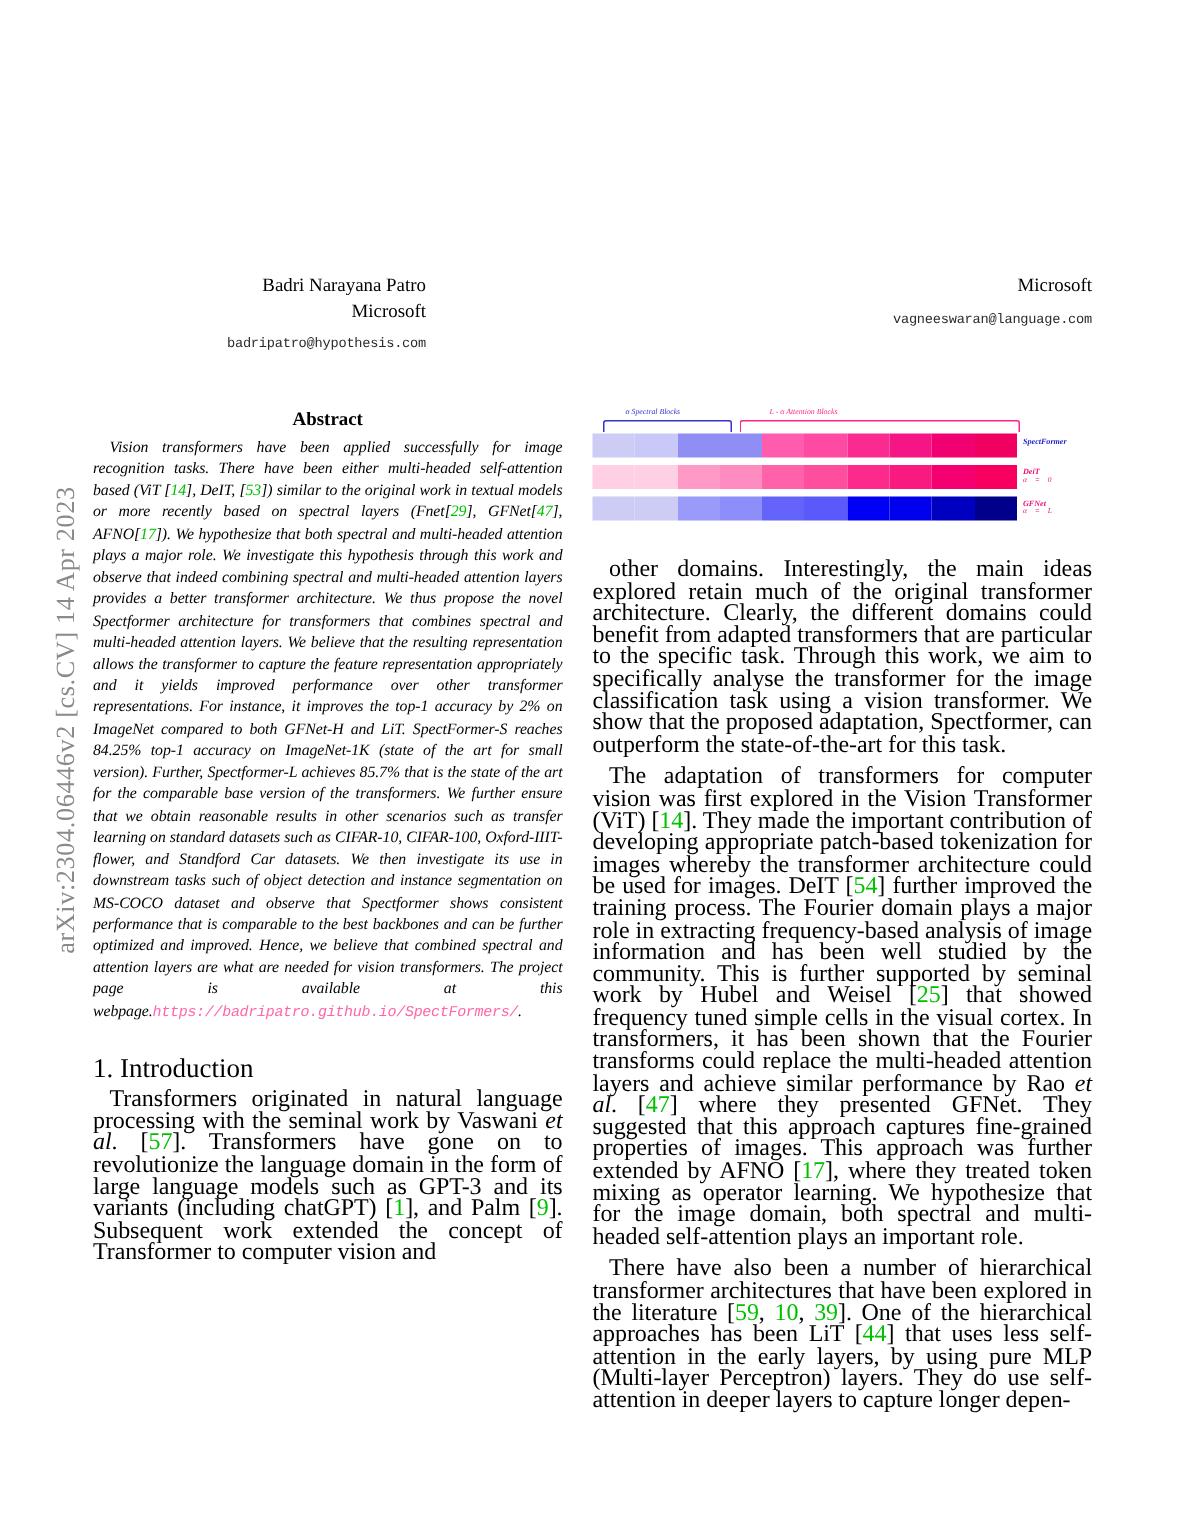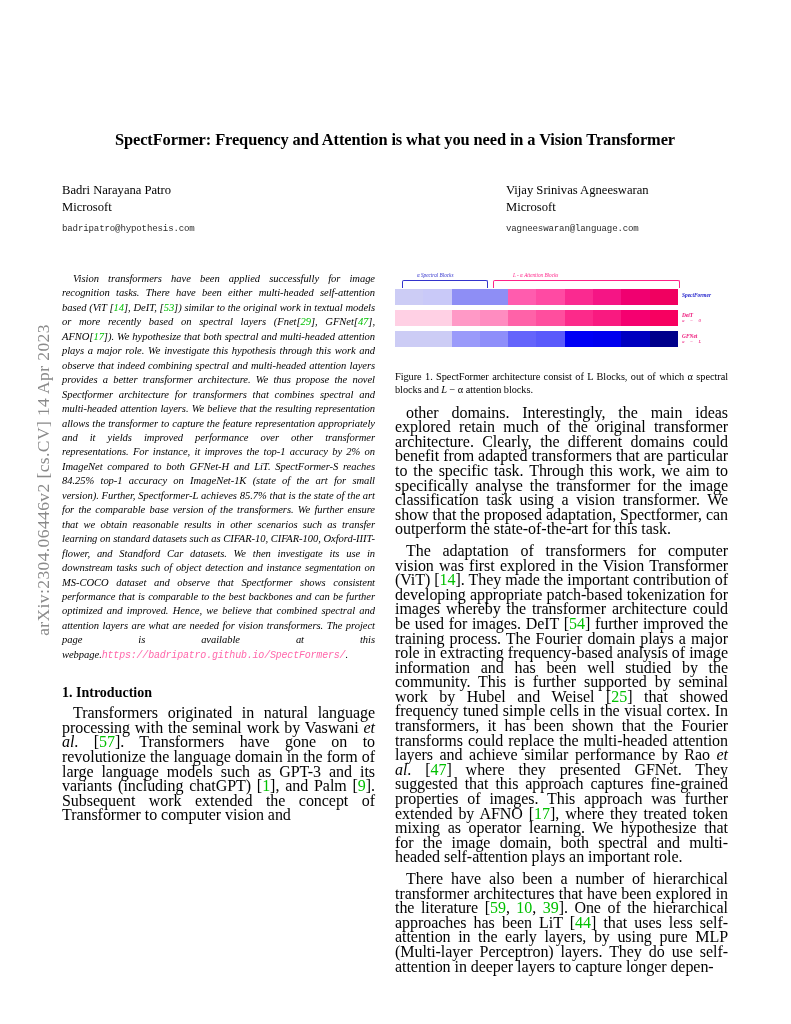--- a/index.html
+++ b/index.html
@@ -60,21 +60,21 @@
     position: absolute;
     left: 0px;
     top: 182px;
     width: 666px;
     display: flex;
     flex-direction: row;
     justify-content: space-between;
   }
   .author-block {
     width: 222px;
-    text-align: left;
+    text-align: right;
   }
   .author-name {
     font-size: 12.6px;
     line-height: 16.5px;
   }
   .author-affil {
     font-size: 12.6px;
     line-height: 16.5px;
     font-family: Liberation Serif, serif;
   }
@@ -94,22 +94,22 @@
     width: 313px;
   }
   #col-right {
     position: absolute;
     left: 333px;
     top: 272px;
     width: 333px;
   }
 
   h2.section-head {
-    font-size: 14px;
-    font-weight: bold;
+    font-size: 18px;
+    font-weight: normal;
     margin: 0 0 6px 0;
     line-height: 15px;
   }
   h2.abstract-head {
     text-align: center;
     font-size: 12.6px;
     font-weight: bold;
     margin: 0 0 5px 0;
   }
 
@@ -218,37 +218,36 @@
   }
   .it { font-style: italic; }
 </style>
 </head>
 <body>
 
 <div id="arxiv-stamp">arXiv:2304.06446v2  [cs.CV]  14 Apr 2023</div>
 
 <div id="page">
 
-  <div id="title">SpectFormer: Frequency and Attention is what you need in a Vision Transformer</div>
 
   <div id="authors">
     <div class="author-block">
       <div class="author-name">Badri Narayana Patro</div>
       <div class="author-affil">Microsoft</div>
       <div class="author-email">badripatro@hypothesis.com</div>
     </div>
     <div class="author-block">
-      <div class="author-name">Vijay Srinivas Agneeswaran</div>
       <div class="author-affil">Microsoft</div>
       <div class="author-email">vagneeswaran@language.com</div>
     </div>
   </div>
 
   <div id="col-left">
 
+    <h2 class="abstract-head">Abstract</h2>
 
     <p class="abstract-body"><span>Vision transformers have been applied successfully for image recognition tasks. There have been either multi-headed self-attention based (ViT [</span><span class="cite">14</span><span>], DeIT, [</span><span class="cite">53</span><span>]) similar to the original work in textual models or more recently based on spectral layers (Fnet[</span><span class="cite">29</span><span>], GFNet[</span><span class="cite">47</span><span>], AFNO[</span><span class="cite">17</span><span>]). We hypothesize that both spectral and multi-headed attention plays a major role. We investigate this hypothesis through this work and observe that indeed combining spectral and multi-headed attention layers provides a better transformer architecture. We thus propose the novel Spectformer architecture for transformers that combines spectral and multi-headed attention layers. We believe that the resulting representation allows the transformer to capture the feature representation appropriately and it yields improved performance over other transformer representations. For instance, it improves the top-1 accuracy by 2% on ImageNet compared to both GFNet-H and LiT. SpectFormer-S reaches 84.25% top-1 accuracy on ImageNet-1K (state of the art for small version). Further, Spectformer-L achieves 85.7% that is the state of the art for the comparable base version of the transformers. We further ensure that we obtain reasonable results in other scenarios such as transfer learning on standard datasets such as CIFAR-10, CIFAR-100, Oxford-IIIT-flower, and Standford Car datasets. We then investigate its use in downstream tasks such of object detection and instance segmentation on MS-COCO dataset and observe that Spectformer shows consistent performance that is comparable to the best backbones and can be further optimized and improved. Hence, we believe that combined spectral and attention layers are what are needed for vision transformers. The project page is available at this webpage.</span><span class="url">https://badripatro.github.io/SpectFormers/</span><span>.</span></p>
 
     <h2 class="section-head" id="intro-head">1. Introduction</h2>
 
     <p class="body"><span>Transformers originated in natural language processing with the seminal work by Vaswani </span><span class="it">et al</span><span>. [</span><span class="cite">57</span><span>]. Transformers have gone on to revolutionize the language domain in the form of large language models such as GPT-3 and its variants (including chatGPT) [</span><span class="cite">1</span><span>], and Palm [</span><span class="cite">9</span><span>]. Subsequent work extended the concept of Transformer to computer vision and</span></p>
 
   </div>
 
   <div id="col-right">
@@ -305,21 +304,20 @@
             <div class="blk" style="background:#0000f5"></div>
             <div class="blk" style="background:#0000ef"></div>
             <div class="blk" style="background:#0000c0"></div>
             <div class="blk" style="background:#00008b"></div>
           </div>
           <div class="rowlabel" style="top:2px; color:#ee1177;"><span>GFNet</span><span class="alpha-note">α  =  L</span></div>
         </div>
       </div>
     </div>
 
-    <p class="caption"><span>Figure 1. SpectFormer architecture consist of L Blocks, out of which </span><span>α</span><span> spectral blocks and </span><span class="it">L</span><span> − </span><span>α</span><span> attention blocks.</span></p>
 
     <p class="body nofirst">other domains. Interestingly, the main ideas explored retain much of the original transformer architecture. Clearly, the different domains could benefit from adapted transformers that are particular to the specific task. Through this work, we aim to specifically analyse the transformer for the image classification task using a vision transformer. We show that the proposed adaptation, Spectformer, can outperform the state-of-the-art for this task.</p>
 
     <p class="body"><span>The adaptation of transformers for computer vision was first explored in the Vision Transformer (ViT) [</span><span class="cite">14</span><span>]. They made the important contribution of developing appropriate patch-based tokenization for images whereby the transformer architecture could be used for images. DeIT [</span><span class="cite">54</span><span>] further improved the training process. The Fourier domain plays a major role in extracting frequency-based analysis of image information and has been well studied by the community. This is further supported by seminal work by Hubel and Weisel [</span><span class="cite">25</span><span>] that showed frequency tuned simple cells in the visual cortex. In transformers, it has been shown that the Fourier transforms could replace the multi-headed attention layers and achieve similar performance by Rao </span><span class="it">et al</span><span>. [</span><span class="cite">47</span><span>] where they presented GFNet. They suggested that this approach captures fine-grained properties of images. This approach was further extended by AFNO [</span><span class="cite">17</span><span>], where they treated token mixing as operator learning. We hypothesize that for the image domain, both spectral and multi-headed self-attention plays an important role.</span></p>
 
     <p class="body"><span>There have also been a number of hierarchical transformer architectures that have been explored in the literature [</span><span class="cite">59</span><span>, </span><span class="cite">10</span><span>, </span><span class="cite">39</span><span>]. One of the hierarchical approaches has been LiT [</span><span class="cite">44</span><span>] that uses less self-attention in the early layers, by using pure MLP (Multi-layer Perceptron) layers. They do use self-attention in deeper layers to capture longer depen-</span></p>
 
   </div>
 </div>
 

